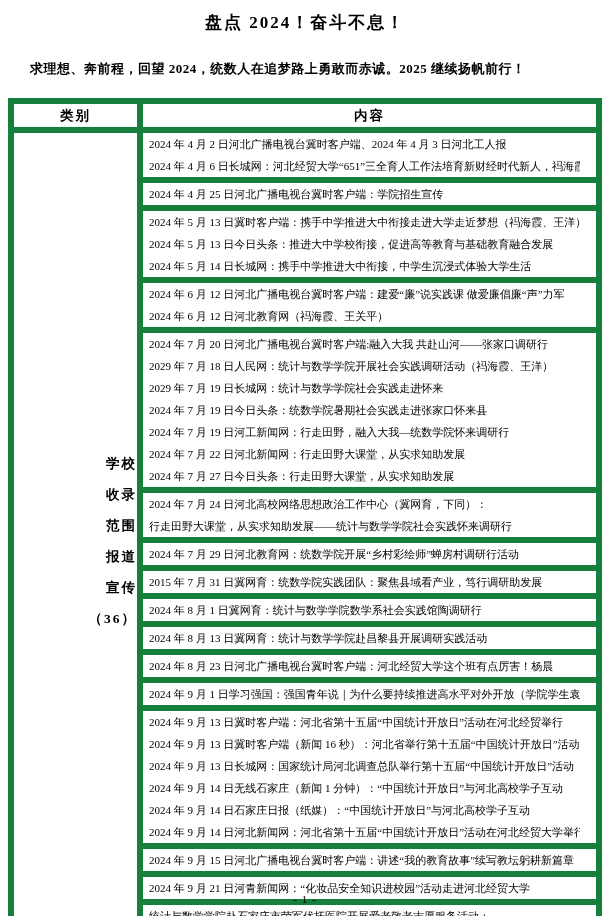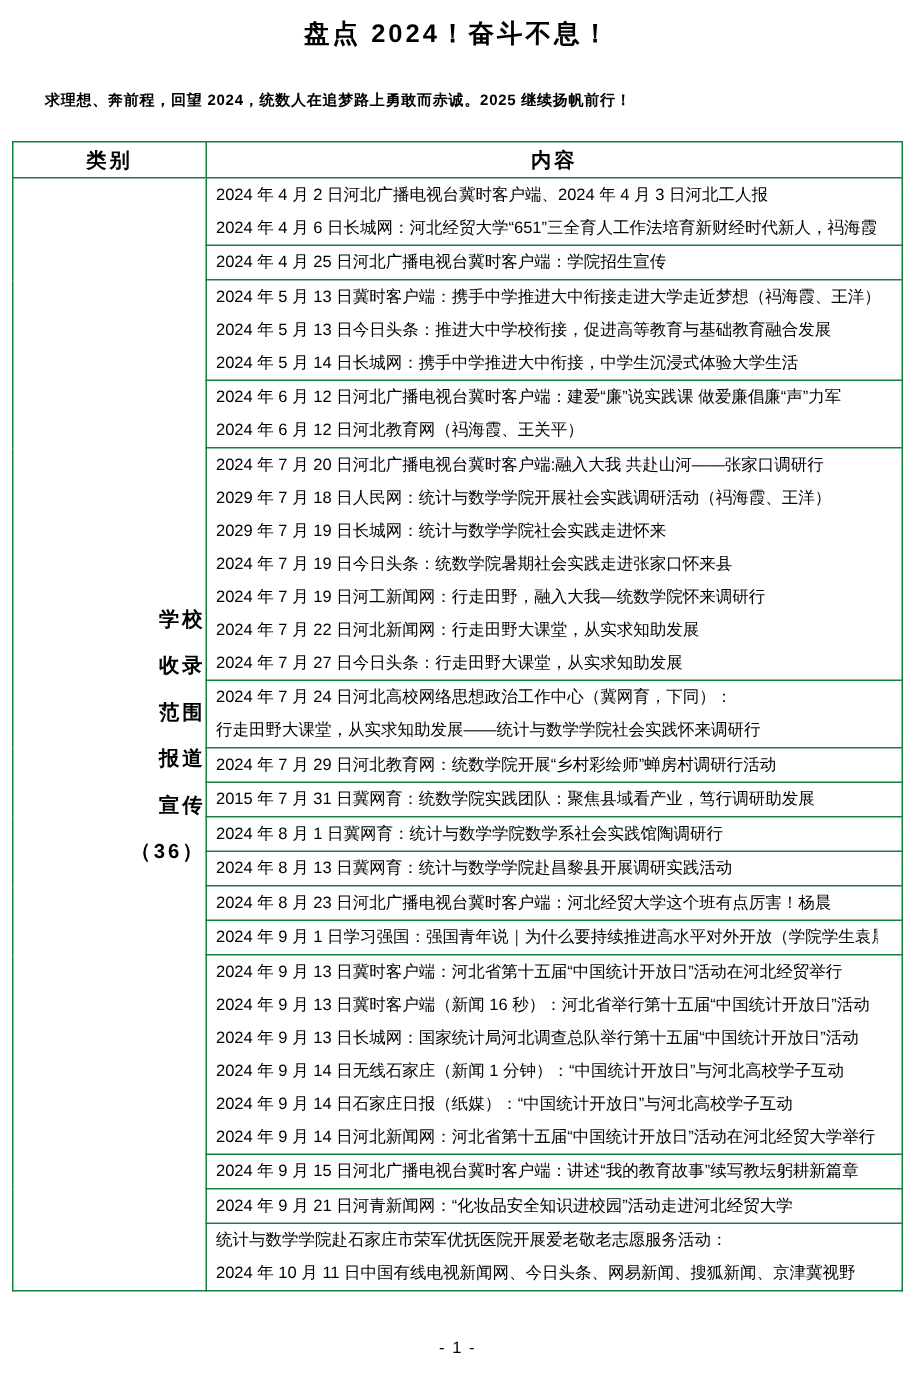--- a/index.html
+++ b/index.html
@@ -1,42 +1,42 @@
 <!DOCTYPE html>
 <html><head>
 <meta charset="utf-8">
 <style>
   html, body { margin: 0; padding: 0; background: #888; }
   .page {
     width: 610px; height: 916px;
     background: #ffffff; color: #000;
     position: relative; margin: 0 auto;
-    font-family: Liberation Sans, sans-serif;
+    font-family: Liberation Serif, serif;
     overflow: hidden;
   }
   .doc-title {
     margin: 0; padding-top: 11px;
     text-align: center;
     font-size: 17px; font-weight: bold;
     letter-spacing: 2px;
   }
   .doc-subtitle {
     margin: 26px 26px 0 30px;
-    font-size: 10px; font-weight: bold;
+    font-size: 13px; font-weight: bold;
     letter-spacing: 0.5px;
     white-space: nowrap;
   }
   table.report-table {
     border-collapse: collapse;
     table-layout: fixed;
     width: 594px;
     margin: 20px 0 0 8px;
   }
   .report-table th, .report-table td {
-    border: 1px solid #15803d;
+    border: 6px solid #15803d;
     padding: 0;
   }
   .report-table thead th {
     height: 23px;
     font-size: 13.5px; font-weight: bold;
     text-align: center; vertical-align: middle;
     letter-spacing: 2px;
   }
   col.cat-col { width: 129px; }
   td.category-cell {

